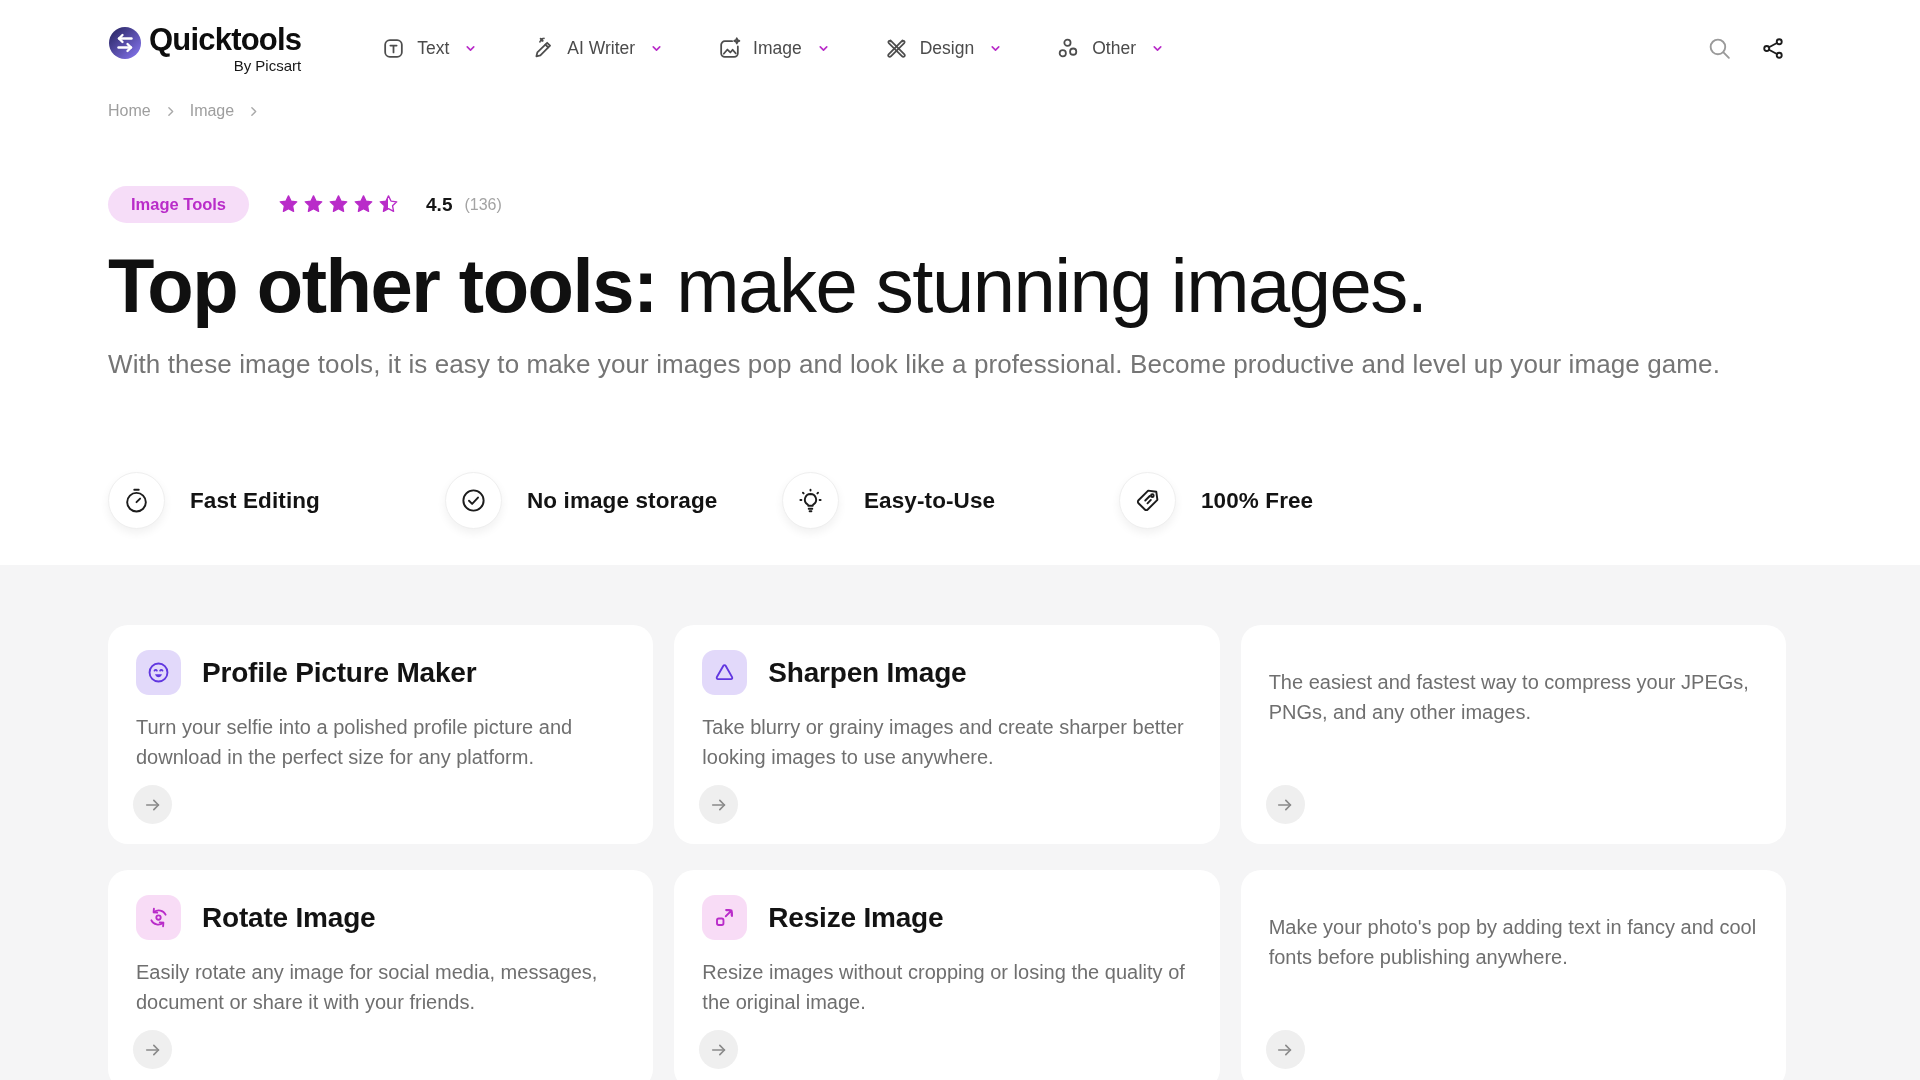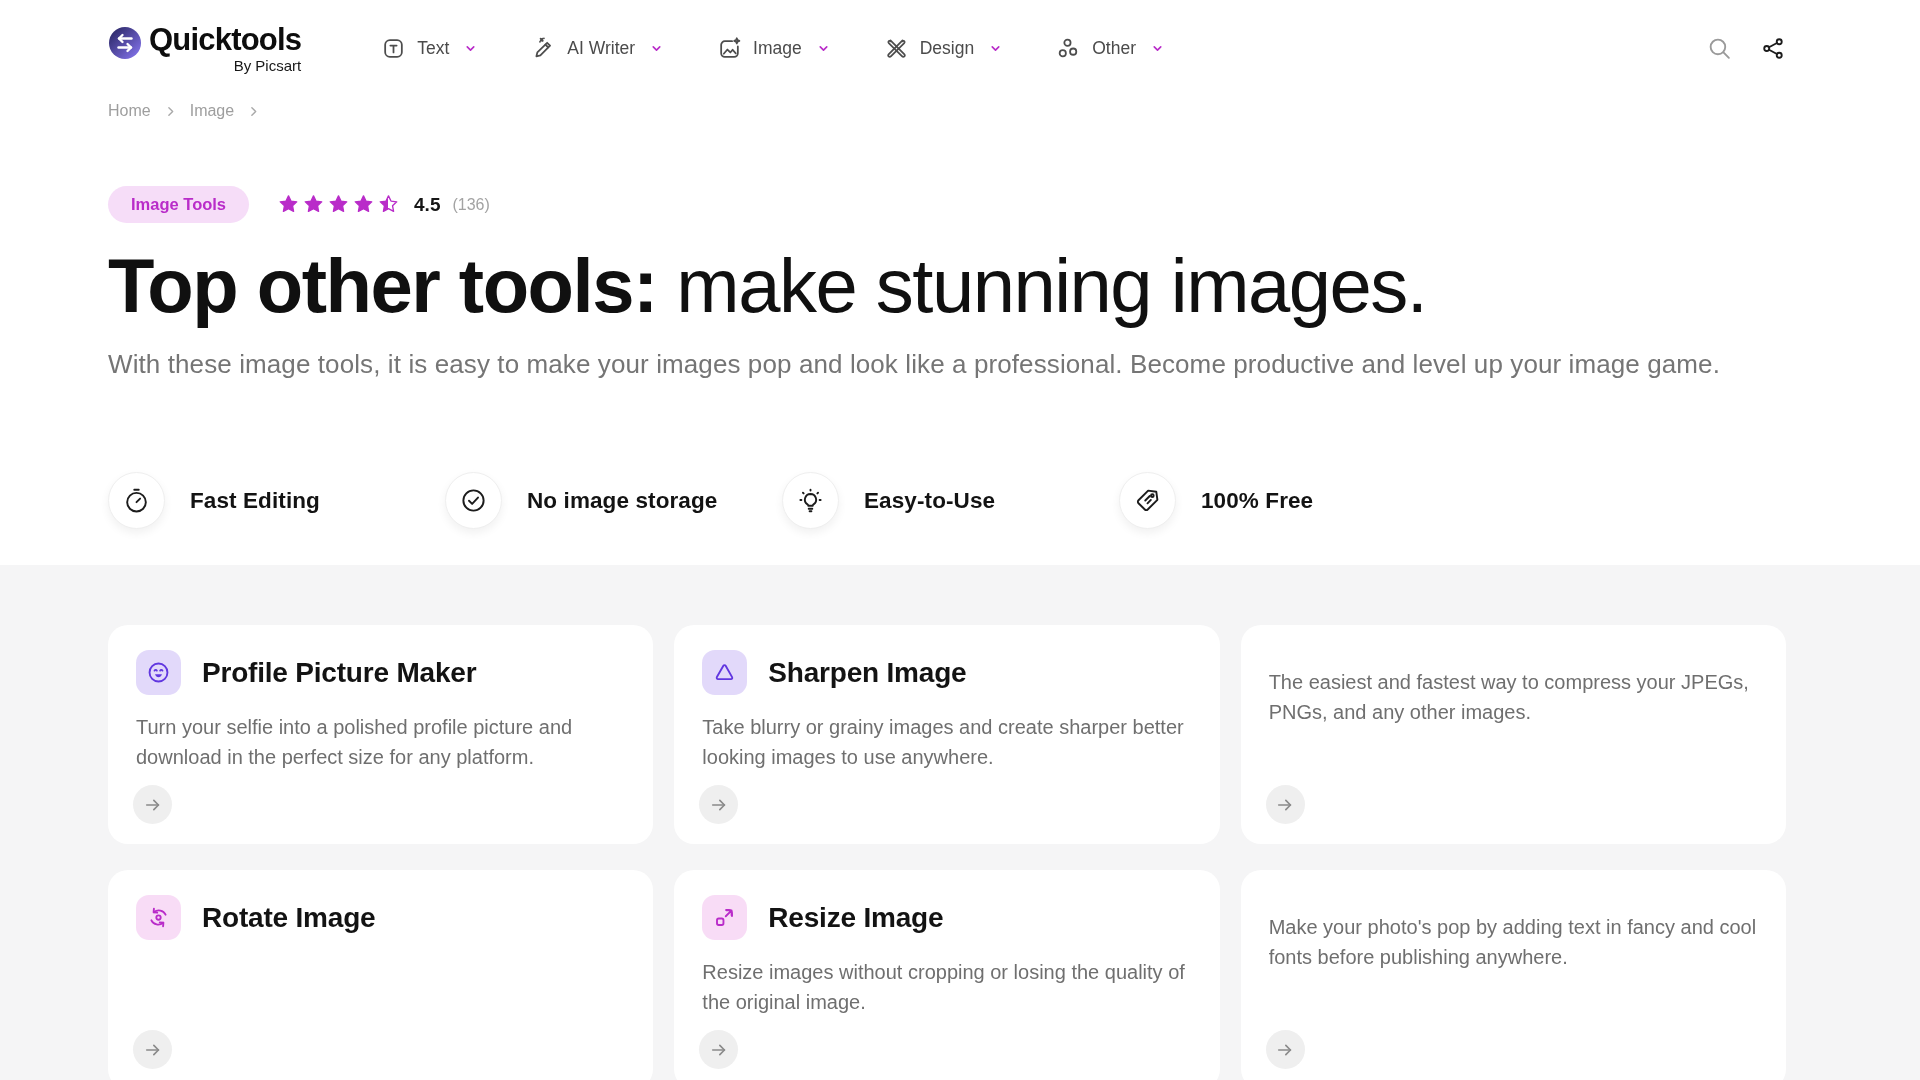--- a/index.html
+++ b/index.html
@@ -48,21 +48,21 @@
   .crumb-sep{width:13px;height:13px;stroke:#a9a9a9;}
 
   
   .hero{padding-top:66px;padding-bottom:36px;}
   .badge-row{display:flex;align-items:center;gap:28px;}
   .badge{background:var(--badge-bg);color:var(--accent-magenta);font-size:16.5px;font-weight:600;
          padding:9px 23px;border-radius:999px;}
   .rating{display:flex;align-items:center;gap:6px;}
   .stars{display:flex;align-items:center;gap:2px;color:var(--accent-magenta);}
   .stars svg{width:23px;height:23px;}
-  .rating-value{font-size:19px;font-weight:700;color:#161616;margin-left:8px;}
+  .rating-value{font-size:19px;font-weight:700;color:#161616;margin-left:20px;}
   .rating-count{font-size:16px;color:#a3a3a3;margin-left:6px;}
 
   .hero-title{margin-top:22px;font-size:76px;letter-spacing:-1.5px;line-height:1.08;color:#101010;font-weight:400;}
   .hero-title .bold{font-weight:800;}
   .hero-subtitle{margin-top:22px;font-size:26px;color:var(--body-gray);letter-spacing:0.1px;}
 
   .features{display:flex;margin-top:92px;}
   .feature{display:flex;align-items:center;width:337px;flex:0 0 auto;}
   .feature-circle{width:57px;height:57px;border-radius:50%;background:#fff;border:1px solid #efefef;
                   box-shadow:0 4px 10px rgba(0,0,0,.06);display:flex;align-items:center;justify-content:center;flex:0 0 auto;}
@@ -333,20 +333,21 @@
           <svg viewBox="0 0 24 24" stroke-width="1.8">
             <circle cx="12" cy="12" r="2.1"></circle>
             <path d="M18.8 9.3A7.2 7.2 0 0 0 7.6 6.9"></path>
               <polyline points="7.6 3.6 7.3 7.1 10.8 7.3"></polyline>
             <path d="M5.2 14.7a7.2 7.2 0 0 0 11.2 2.4"></path>
               <polyline points="16.4 20.4 16.7 16.9 13.2 16.7"></polyline>
           </svg>
         </span>
         <h2 class="card-title">Rotate Image</h2>
       </div>
+      <p class="card-desc">Easily rotate any image for social media, messages, document or share it with your friends.</p>
       <button class="arrow-btn">
         <svg viewBox="0 0 24 24" stroke-width="2">
             <path d="M4.5 12h14"></path>
             <polyline points="13 6.5 18.5 12 13 17.5"></polyline>
           </svg>
       </button>
     </div>
 
     <div class="card">
       <div class="card-head">

